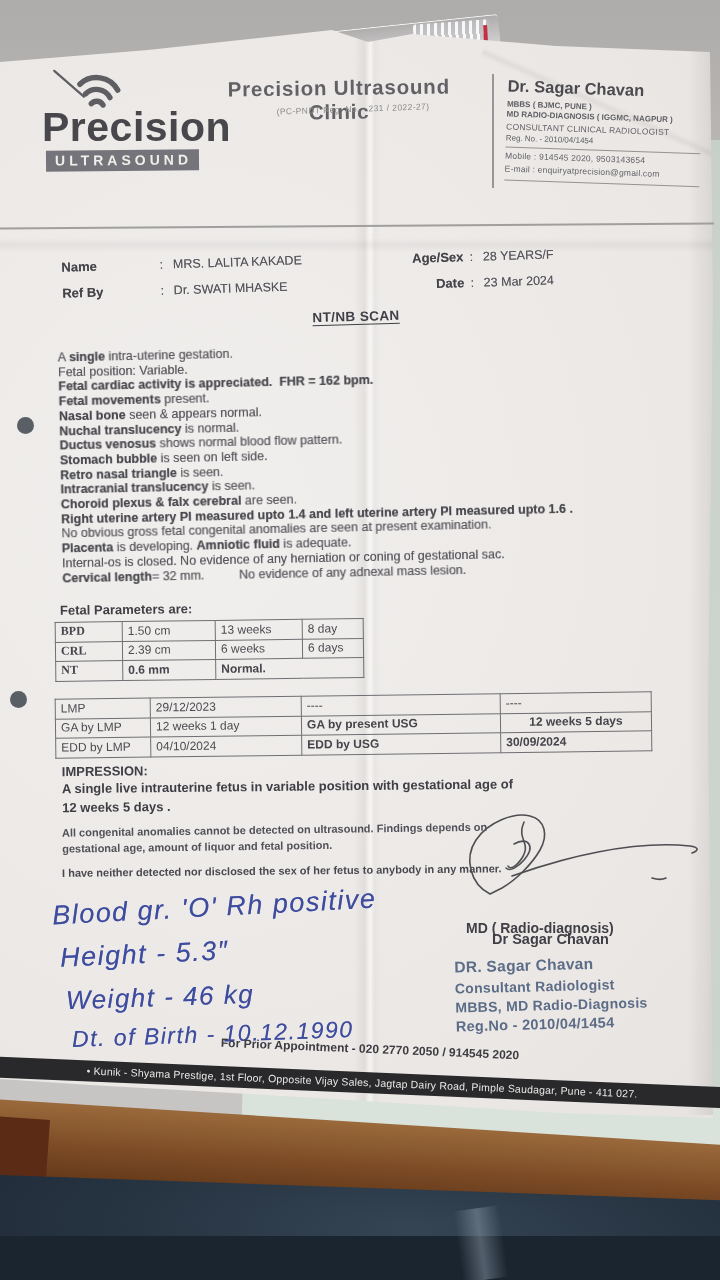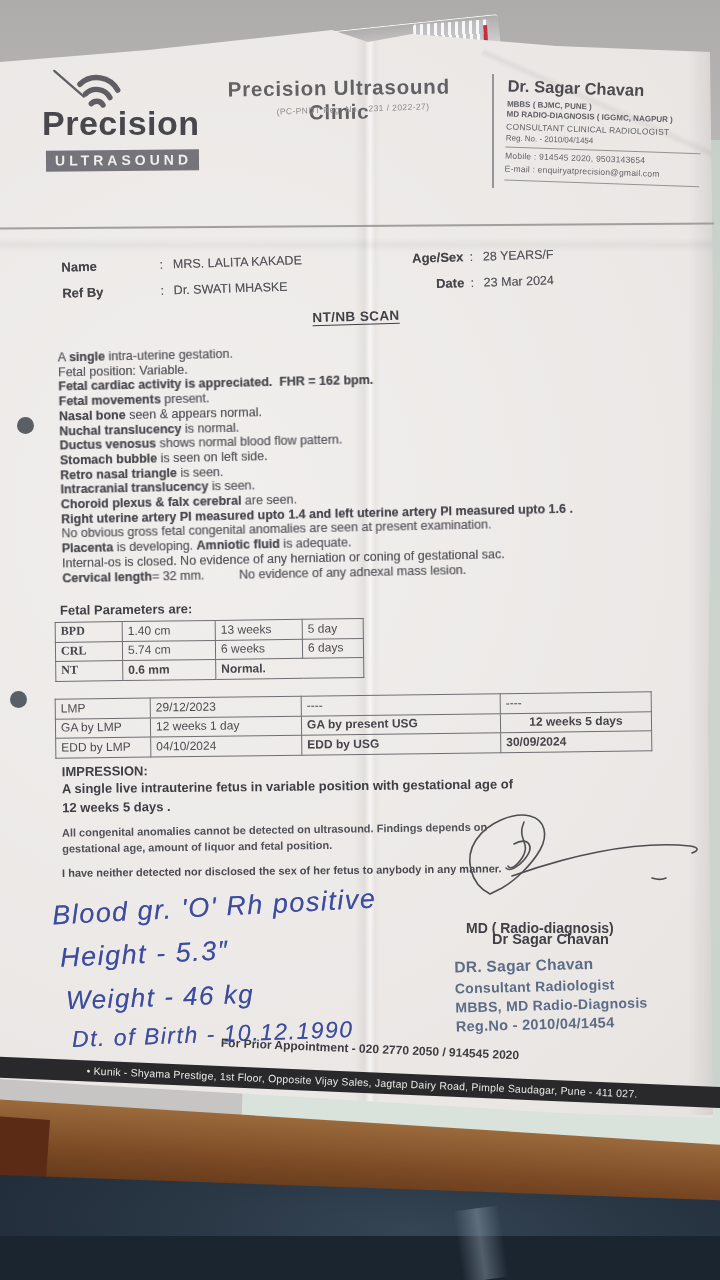--- a/index.html
+++ b/index.html
@@ -32,21 +32,21 @@
   .crease-v{left:354px;top:28px;width:26px;height:1086px;
         background:linear-gradient(90deg,rgba(120,115,110,0),rgba(120,115,110,.10) 40%,rgba(255,255,255,.55) 62%,rgba(120,115,110,.05) 80%,transparent);}
   .crease-h{left:0;top:238px;width:720px;height:14px;background:linear-gradient(180deg,transparent,rgba(0,0,0,.045),transparent);}
   .crease-d{left:468px;top:116px;width:340px;height:10px;transform:rotate(24deg);
         background:linear-gradient(180deg,transparent,rgba(0,0,0,.05),transparent);}
   .shade-r{left:688px;top:50px;width:26px;height:1065px;background:linear-gradient(90deg,transparent,rgba(0,0,0,.08));}
   .hole{width:17px;height:17px;border-radius:50%;background:#454a52;opacity:.88;}
   
   .t{color:#54545a;text-shadow:0 0 .4px rgba(70,70,78,.55);}
   .b{font-weight:bold;color:#45454b;}
-  .brand{left:42px;top:104px;font-size:34px;font-weight:bold;color:#48484c;letter-spacing:.5px;}
+  .brand{left:42px;top:104px;font-size:41px;font-weight:bold;color:#48484c;letter-spacing:.5px;}
   .us-badge{left:46px;top:150px;background:#75747a;color:#efeeea;font-size:14px;font-weight:bold;
         letter-spacing:4px;padding:2px 7px 3px 9px;transform:rotate(-.5deg);}
   .clinic-title{left:196px;top:76px;width:286px;text-align:center;font-size:20.5px;font-weight:600;
         letter-spacing:.8px;color:#626266;transform:rotate(-.8deg);}
   .reg-line{left:253px;top:104px;width:200px;text-align:center;font-size:8.5px;color:#8b8b89;
         letter-spacing:.4px;transform:rotate(-2deg);}
   .v-div{left:492px;top:74px;width:1.5px;height:114px;background:#97979a;}
   .doc-block{left:506px;top:80px;width:205px;transform:rotate(2deg);color:#5f5f64;}
   .doc-name{font-size:16.5px;font-weight:bold;color:#4a4a4f;}
   .doc-s1{font-size:8px;font-weight:bold;margin-top:4px;}
@@ -194,27 +194,27 @@
       <div><span class="b">Placenta</span><span> is developing. </span><span class="b">Amniotic fluid</span><span> is adequate.</span></div>
       <div><span>Internal-os is closed. No evidence of any herniation or coning of gestational sac.</span></div>
       <div><span class="b">Cervical length</span><span>= 32 mm.&nbsp;&nbsp;&nbsp;&nbsp;&nbsp;&nbsp;&nbsp;&nbsp;&nbsp; No evidence of any adnexal mass lesion.</span></div>
     </div>
 
   <div class="abs fp-head">Fetal Parameters are:</div>
   <table class="abs rep-table tbl1">
     <tbody>
         <tr>
       <td class="b">BPD</td>
-      <td>1.40 cm</td>
+      <td>1.50 cm</td>
       <td>13 weeks</td>
-      <td>5 day</td>
+      <td>8 day</td>
     </tr>
     <tr>
       <td class="b">CRL</td>
-      <td>5.74 cm</td>
+      <td>2.39 cm</td>
       <td>6 weeks</td>
       <td>6 days</td>
     </tr>
     <tr>
       <td class="b">NT</td>
       <td class="b">0.6 mm</td>
       <td class="b" colspan="2">Normal.</td>
     </tr>
   </tbody>
     </table>

